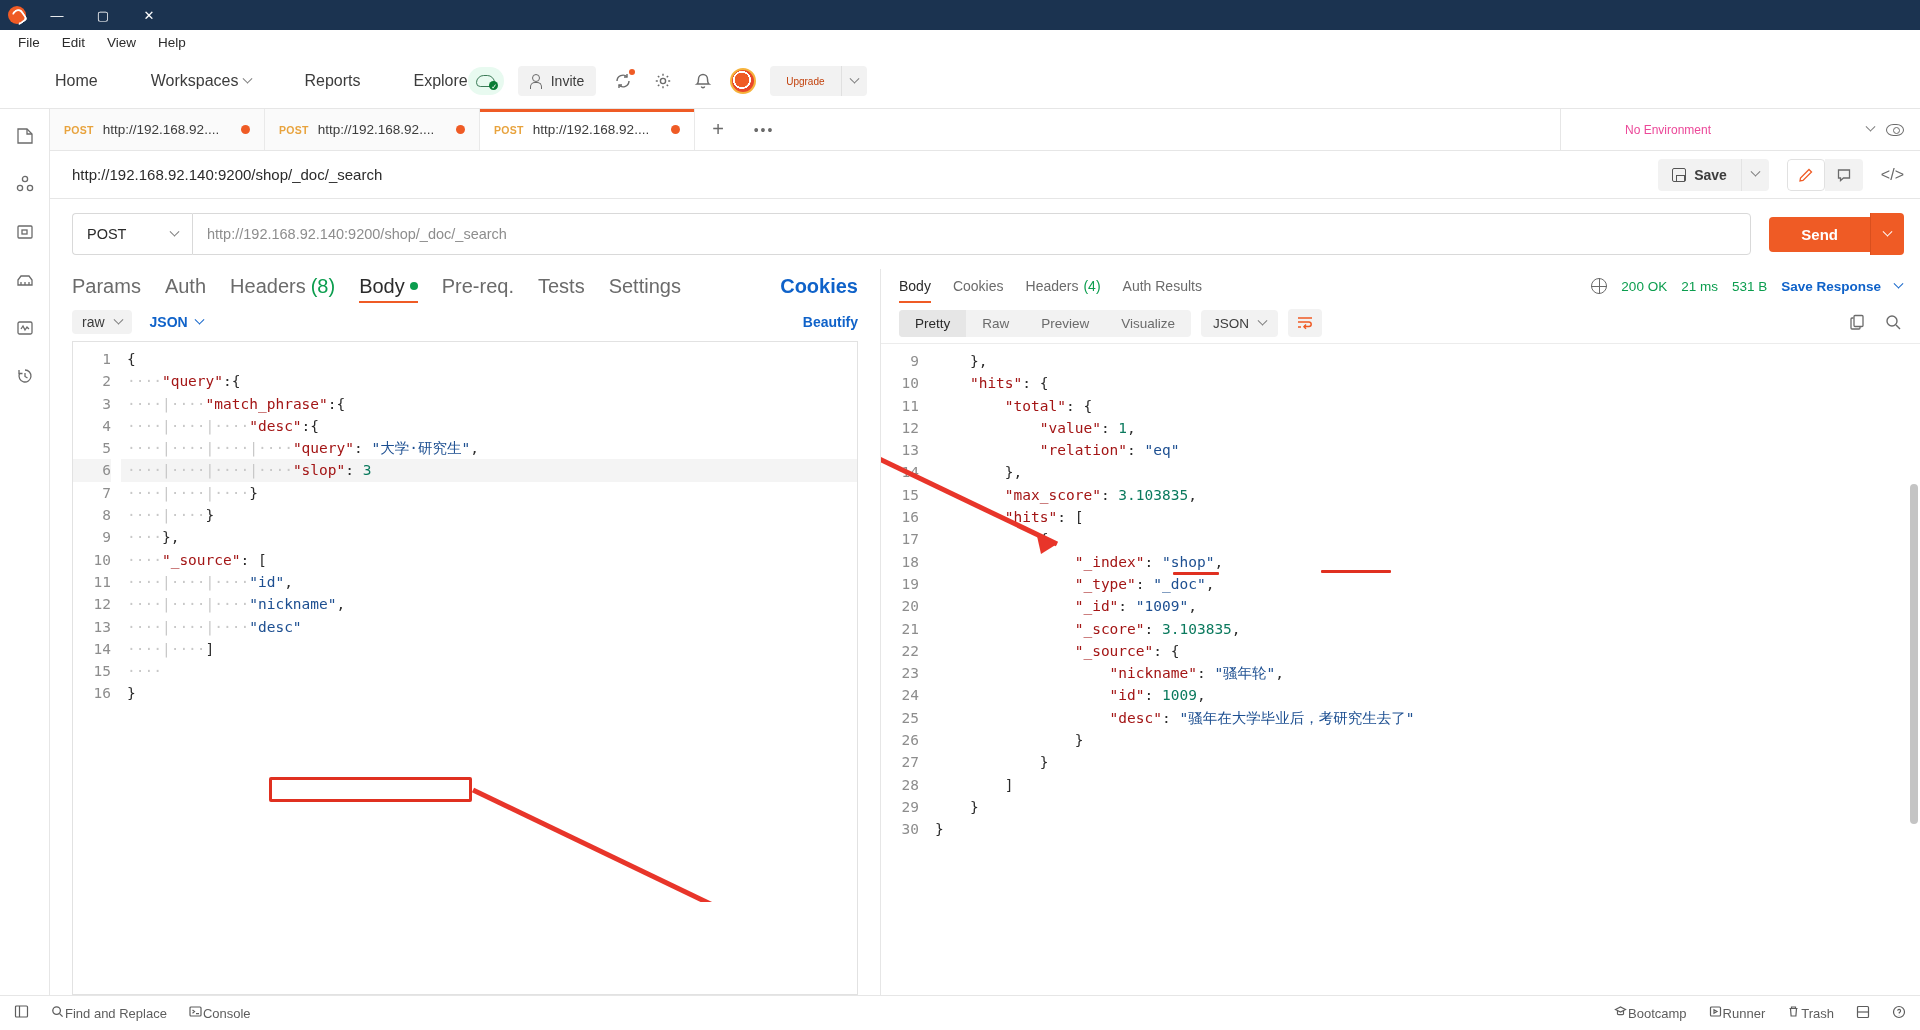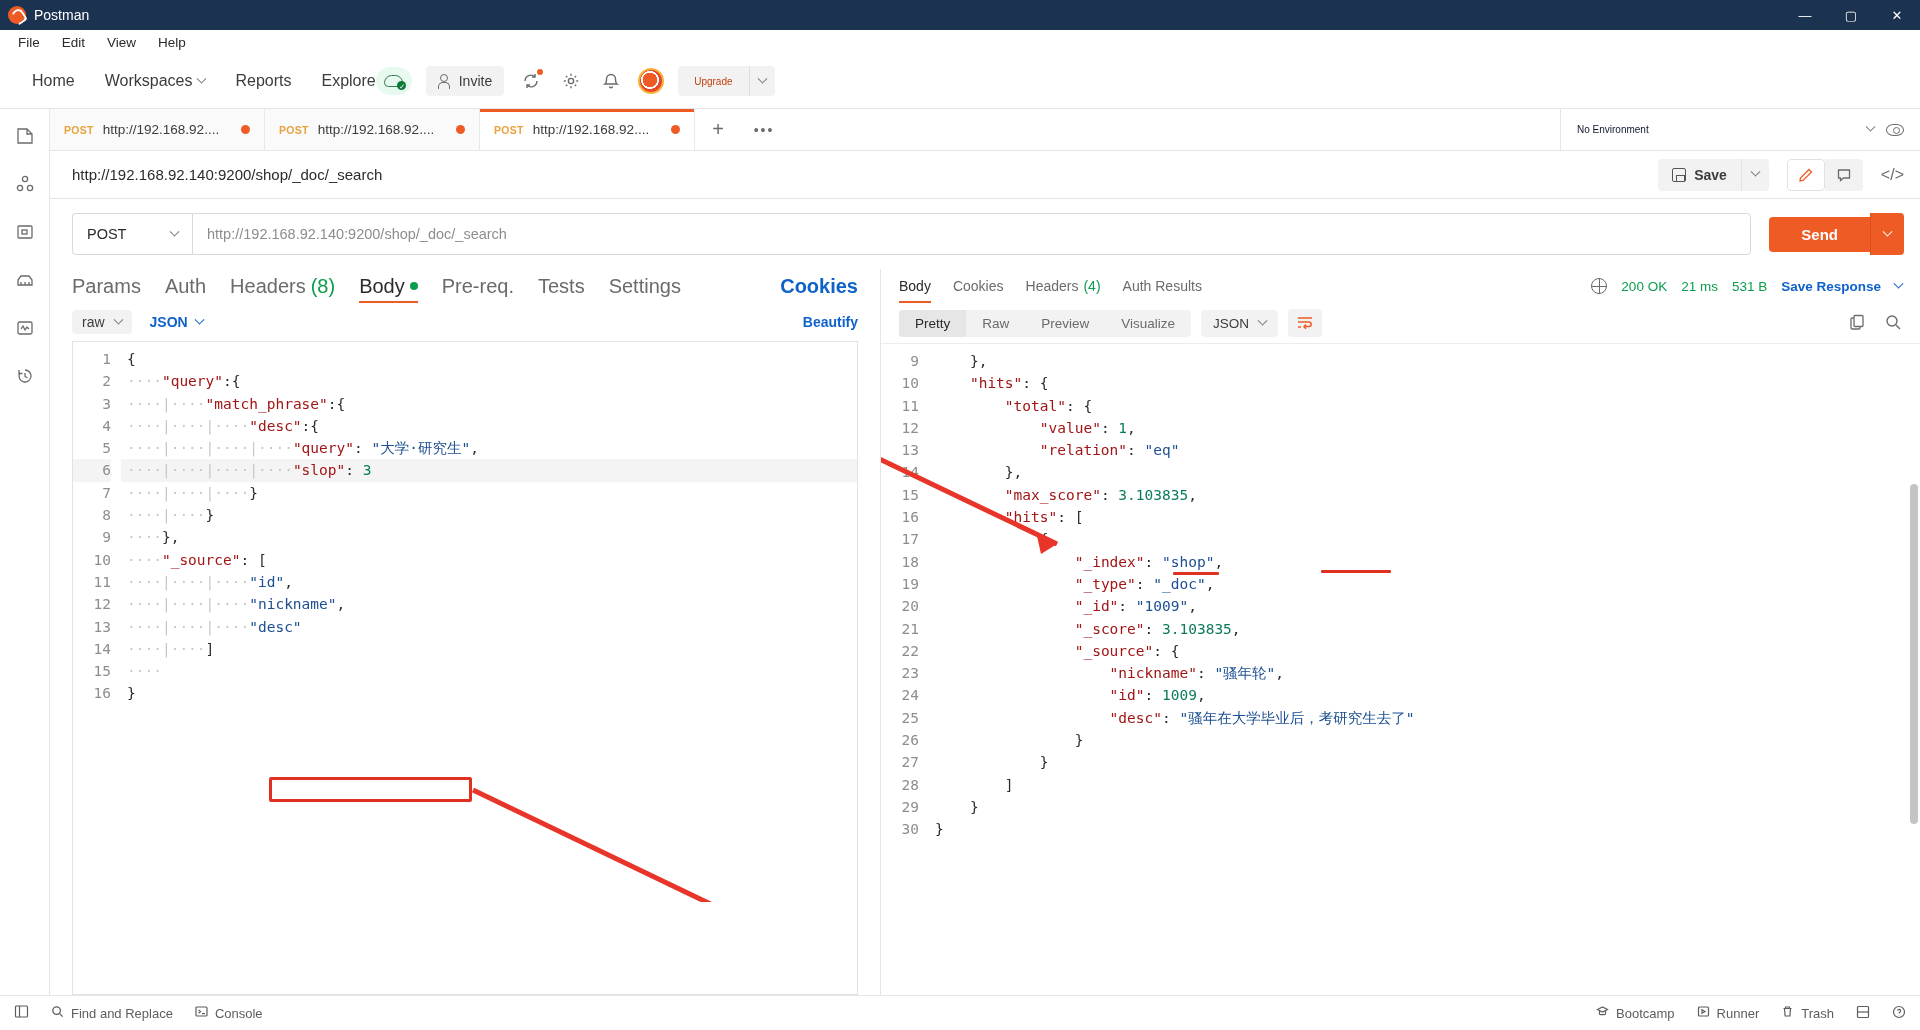--- a/index.html
+++ b/index.html
@@ -50,21 +50,21 @@
   .menubar span { padding: 2px 8px; cursor: default; }
 
   
   .appheader {
     height: 55px; display: flex; align-items: center;
     border-bottom: 1px solid #e6e6e6; background: #fff;
     padding: 0 18px;
   }
   .nav-items { display: flex; align-items: center; gap: 30px; margin-left: 14px; }
   .nav-item {
-    font-size: 16px; color: #3c3c3c; display: flex; align-items: center; gap: 6px;
+    font-size: 16px; color: #3c3c3c; display: flex; align-items: center; gap: 6px; margin-left: 23px;
   }
   .caret {
     display: inline-block; width: 7px; height: 7px;
     border-right: 1.4px solid #7b7b7b; border-bottom: 1.4px solid #7b7b7b;
     transform: rotate(45deg) translate(-2px,-2px);
   }
   .search-wrap { flex: 1; display: flex; justify-content: center; }
   .searchbox {
     width: 290px; height: 34px; background: #f2f2f2; border-radius: 5px;
     display: flex; align-items: center; gap: 10px; padding: 0 14px;
@@ -166,21 +166,21 @@
     width: 46px; display: flex; align-items: center; justify-content: center;
     color: #6b6b6b; font-size: 20px;
   }
   .tab-more { font-size: 14px; letter-spacing: 2px; }
   .env-area {
     display: flex; align-items: center; gap: 12px; padding: 0 16px;
     border-left: 1px solid #e6e6e6; min-width: 360px;
   }
   .env-select {
     flex: 1; display: flex; align-items: center; justify-content: space-between;
-    color: #0f172a; font-size: 10px;
+    color: #ec4899; font-size: 12px; margin-left: 48px;
   }
   .eye {
     width: 18px; height: 12px; border: 1.5px solid #6b6b6b; border-radius: 50% 50% 50% 50%/ 60% 60% 60% 60%;
     position: relative;
   }
   .eye::after {
     content: ""; position: absolute; left: 5.5px; top: 2.2px; width: 5px; height: 5px;
     border: 1.5px solid #6b6b6b; border-radius: 50%;
   }
 
@@ -342,29 +342,28 @@
   
   .vscroll {
     position: absolute; right: 2px; width: 8px; border-radius: 4px; background: #c4c4c4;
   }
 
   
   .statusbar {
     height: 35px; border-top: 1px solid #e6e6e6; display: flex; align-items: center;
     padding: 0 14px; gap: 22px; font-size: 13px; color: #5d5d5d; background: #fff;
   }
-  .sb-item { display: flex; align-items: center; gap: 7px; }
+  .sb-item { display: flex; align-items: center; gap: 1px; }
   .sb-right { margin-left: auto; display: flex; align-items: center; gap: 22px; }
 </style>
 </head>
 <body>
 
 <div class="titlebar">
   <span class="pm-logo"></span>
-  <span class="titlebar-title">Postman</span>
   <div class="win-btns">
     <div class="win-btn">—</div>
     <div class="win-btn">▢</div>
     <div class="win-btn close">✕</div>
   </div>
 </div>
 
 <div class="menubar">
   <span>File</span>
   <span>Edit</span>

